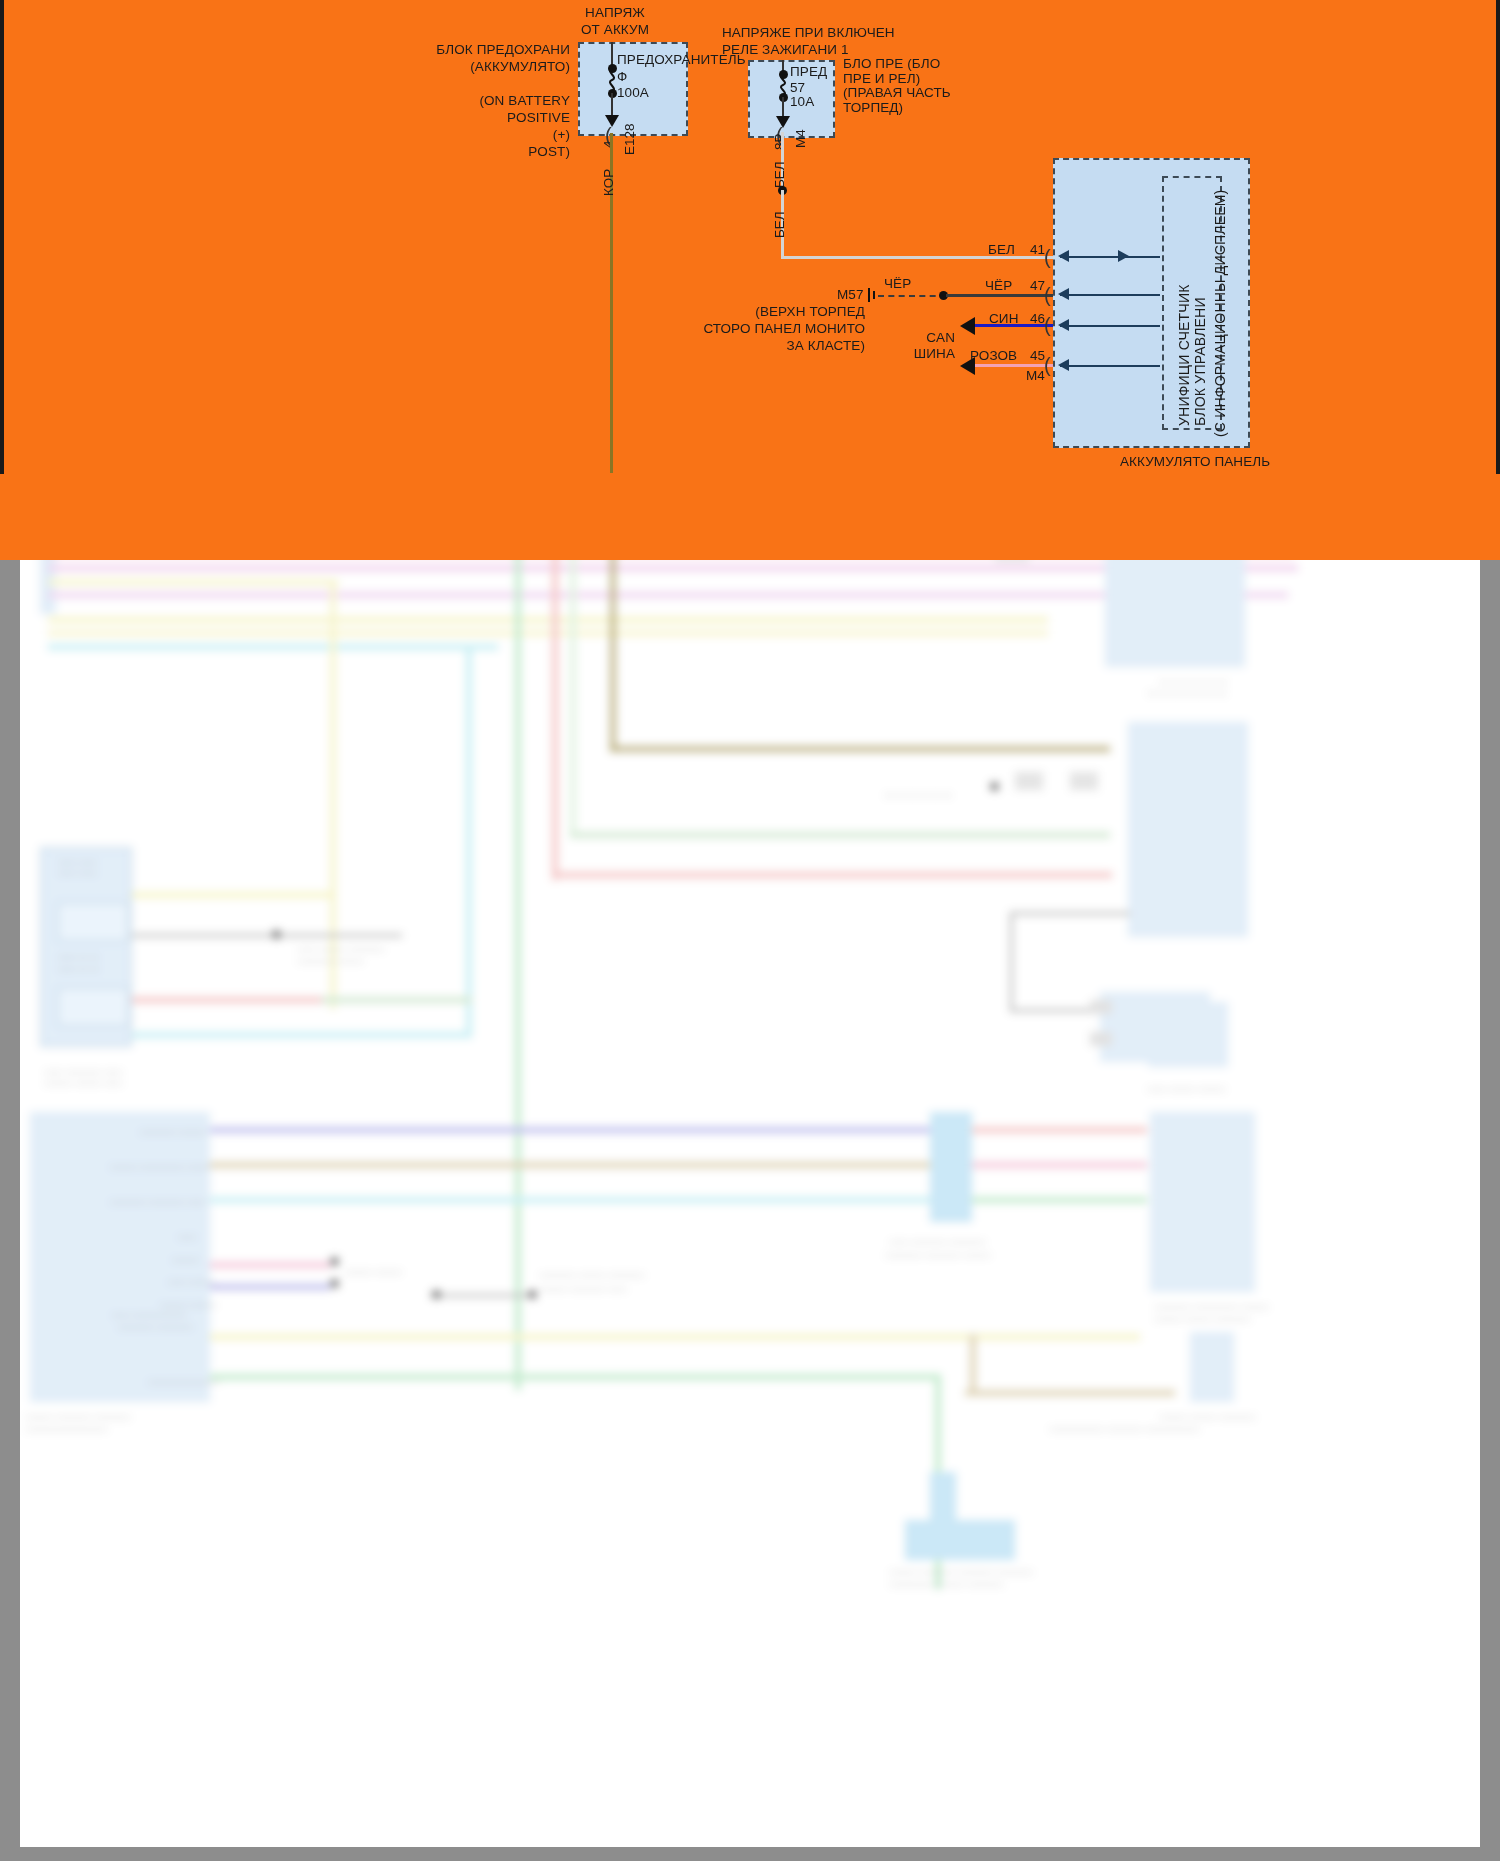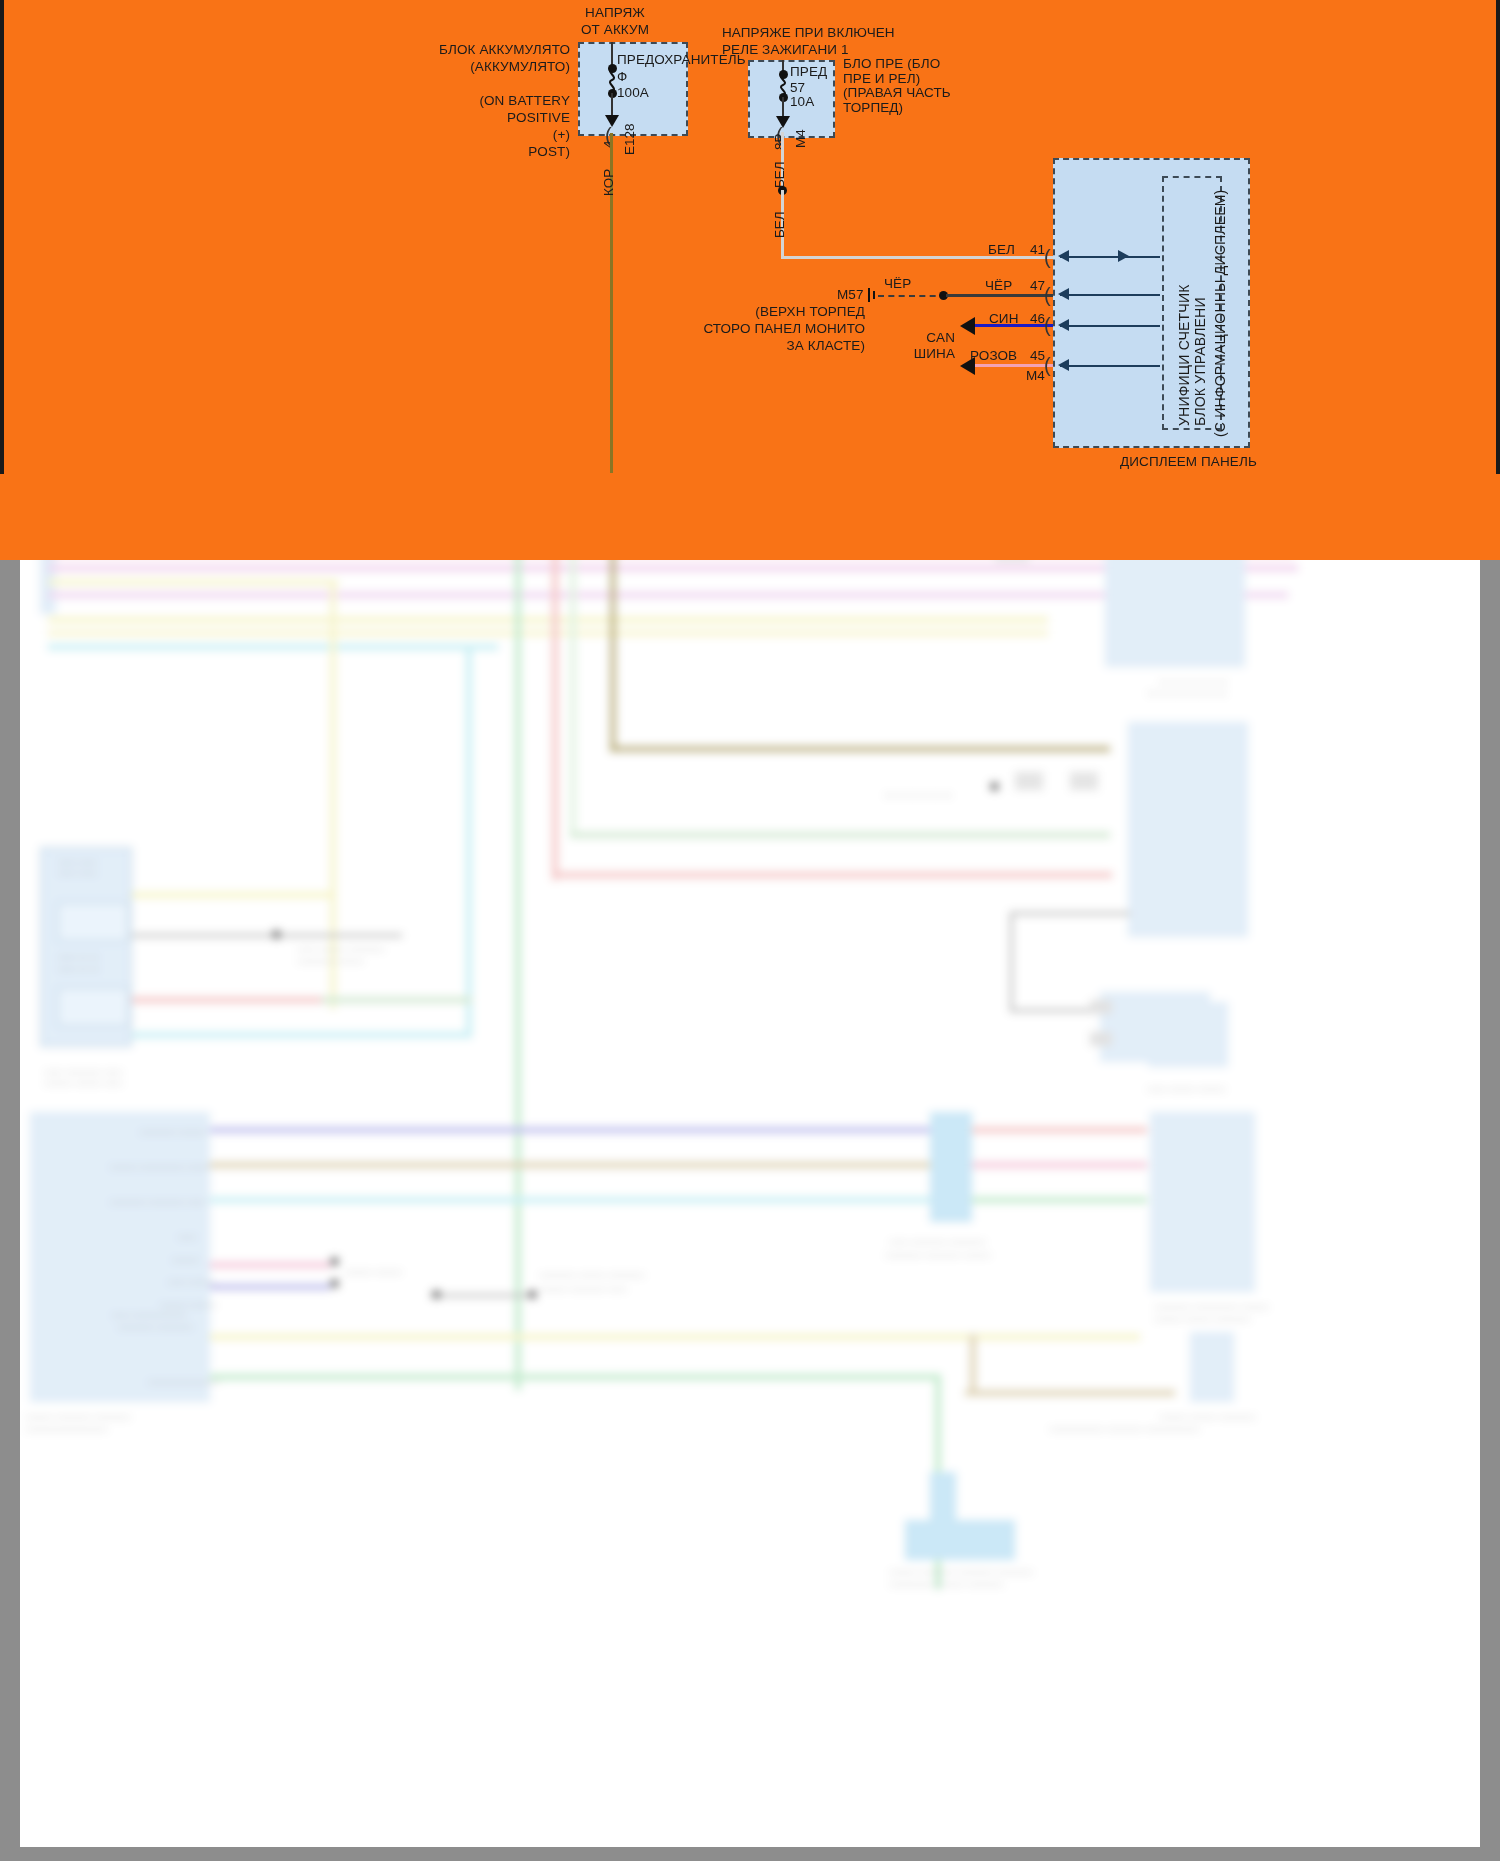--- a/index.html
+++ b/index.html
@@ -251,21 +251,21 @@
     <div class="btxt" style="left:890px;top:1107px;">————— ——— ————</div>
     <div class="btxt" style="left:22px;top:1315px;"></div>
   </div>
   <div id="blur-frame"></div>
 
   <div id="top-layer">
 
     <div class="lbl c" style="left:540px;top:4px;width:150px;">НАПРЯЖ</div>
     <div class="lbl c" style="left:540px;top:21px;width:150px;">ОТ АККУМ</div>
 
-    <div class="lbl r" style="left:365px;top:41px;width:205px;">БЛОК АККУМУЛЯТО</div>
+    <div class="lbl r" style="left:365px;top:41px;width:205px;">БЛОК ПРЕДОХРАНИ</div>
     <div class="lbl r" style="left:365px;top:58px;width:205px;">(АККУМУЛЯТО)</div>
     <div class="lbl r" style="left:365px;top:92px;width:205px;">(ON BATTERY</div>
     <div class="lbl r" style="left:365px;top:109px;width:205px;">POSITIVE</div>
     <div class="lbl r" style="left:365px;top:126px;width:205px;">(+)</div>
     <div class="lbl r" style="left:365px;top:143px;width:205px;">POST)</div>
 
     <div class="modbox" style="left:578px;top:42px;width:110px;height:94px;"></div>
 
     <div class="w wv" style="left:611px;top:42px;height:26px;"></div>
     <div class="dot" style="left:608px;top:64px;"></div>
@@ -379,18 +379,18 @@
 
     <div class="w wh" style="left:1060px;top:294px;width:100px;height:2px;background:#1d3d5c;"></div>
     <div class="connArrow" style="left:1058px;top:288px;"></div>
 
     <div class="w wh" style="left:1060px;top:325px;width:100px;height:2px;background:#1d3d5c;"></div>
     <div class="connArrow" style="left:1058px;top:319px;"></div>
 
     <div class="w wh" style="left:1060px;top:365px;width:100px;height:2px;background:#1d3d5c;"></div>
     <div class="connArrow" style="left:1058px;top:359px;"></div>
 
-    <div class="lbl" style="left:1120px;top:453px;">ДИСПЛЕЕМ ПАНЕЛЬ</div>
+    <div class="lbl" style="left:1120px;top:453px;">АККУМУЛЯТО ПАНЕЛЬ</div>
 
   </div>
   <div id="top-frame"></div>
 
 </div>
 
 </body></html>

